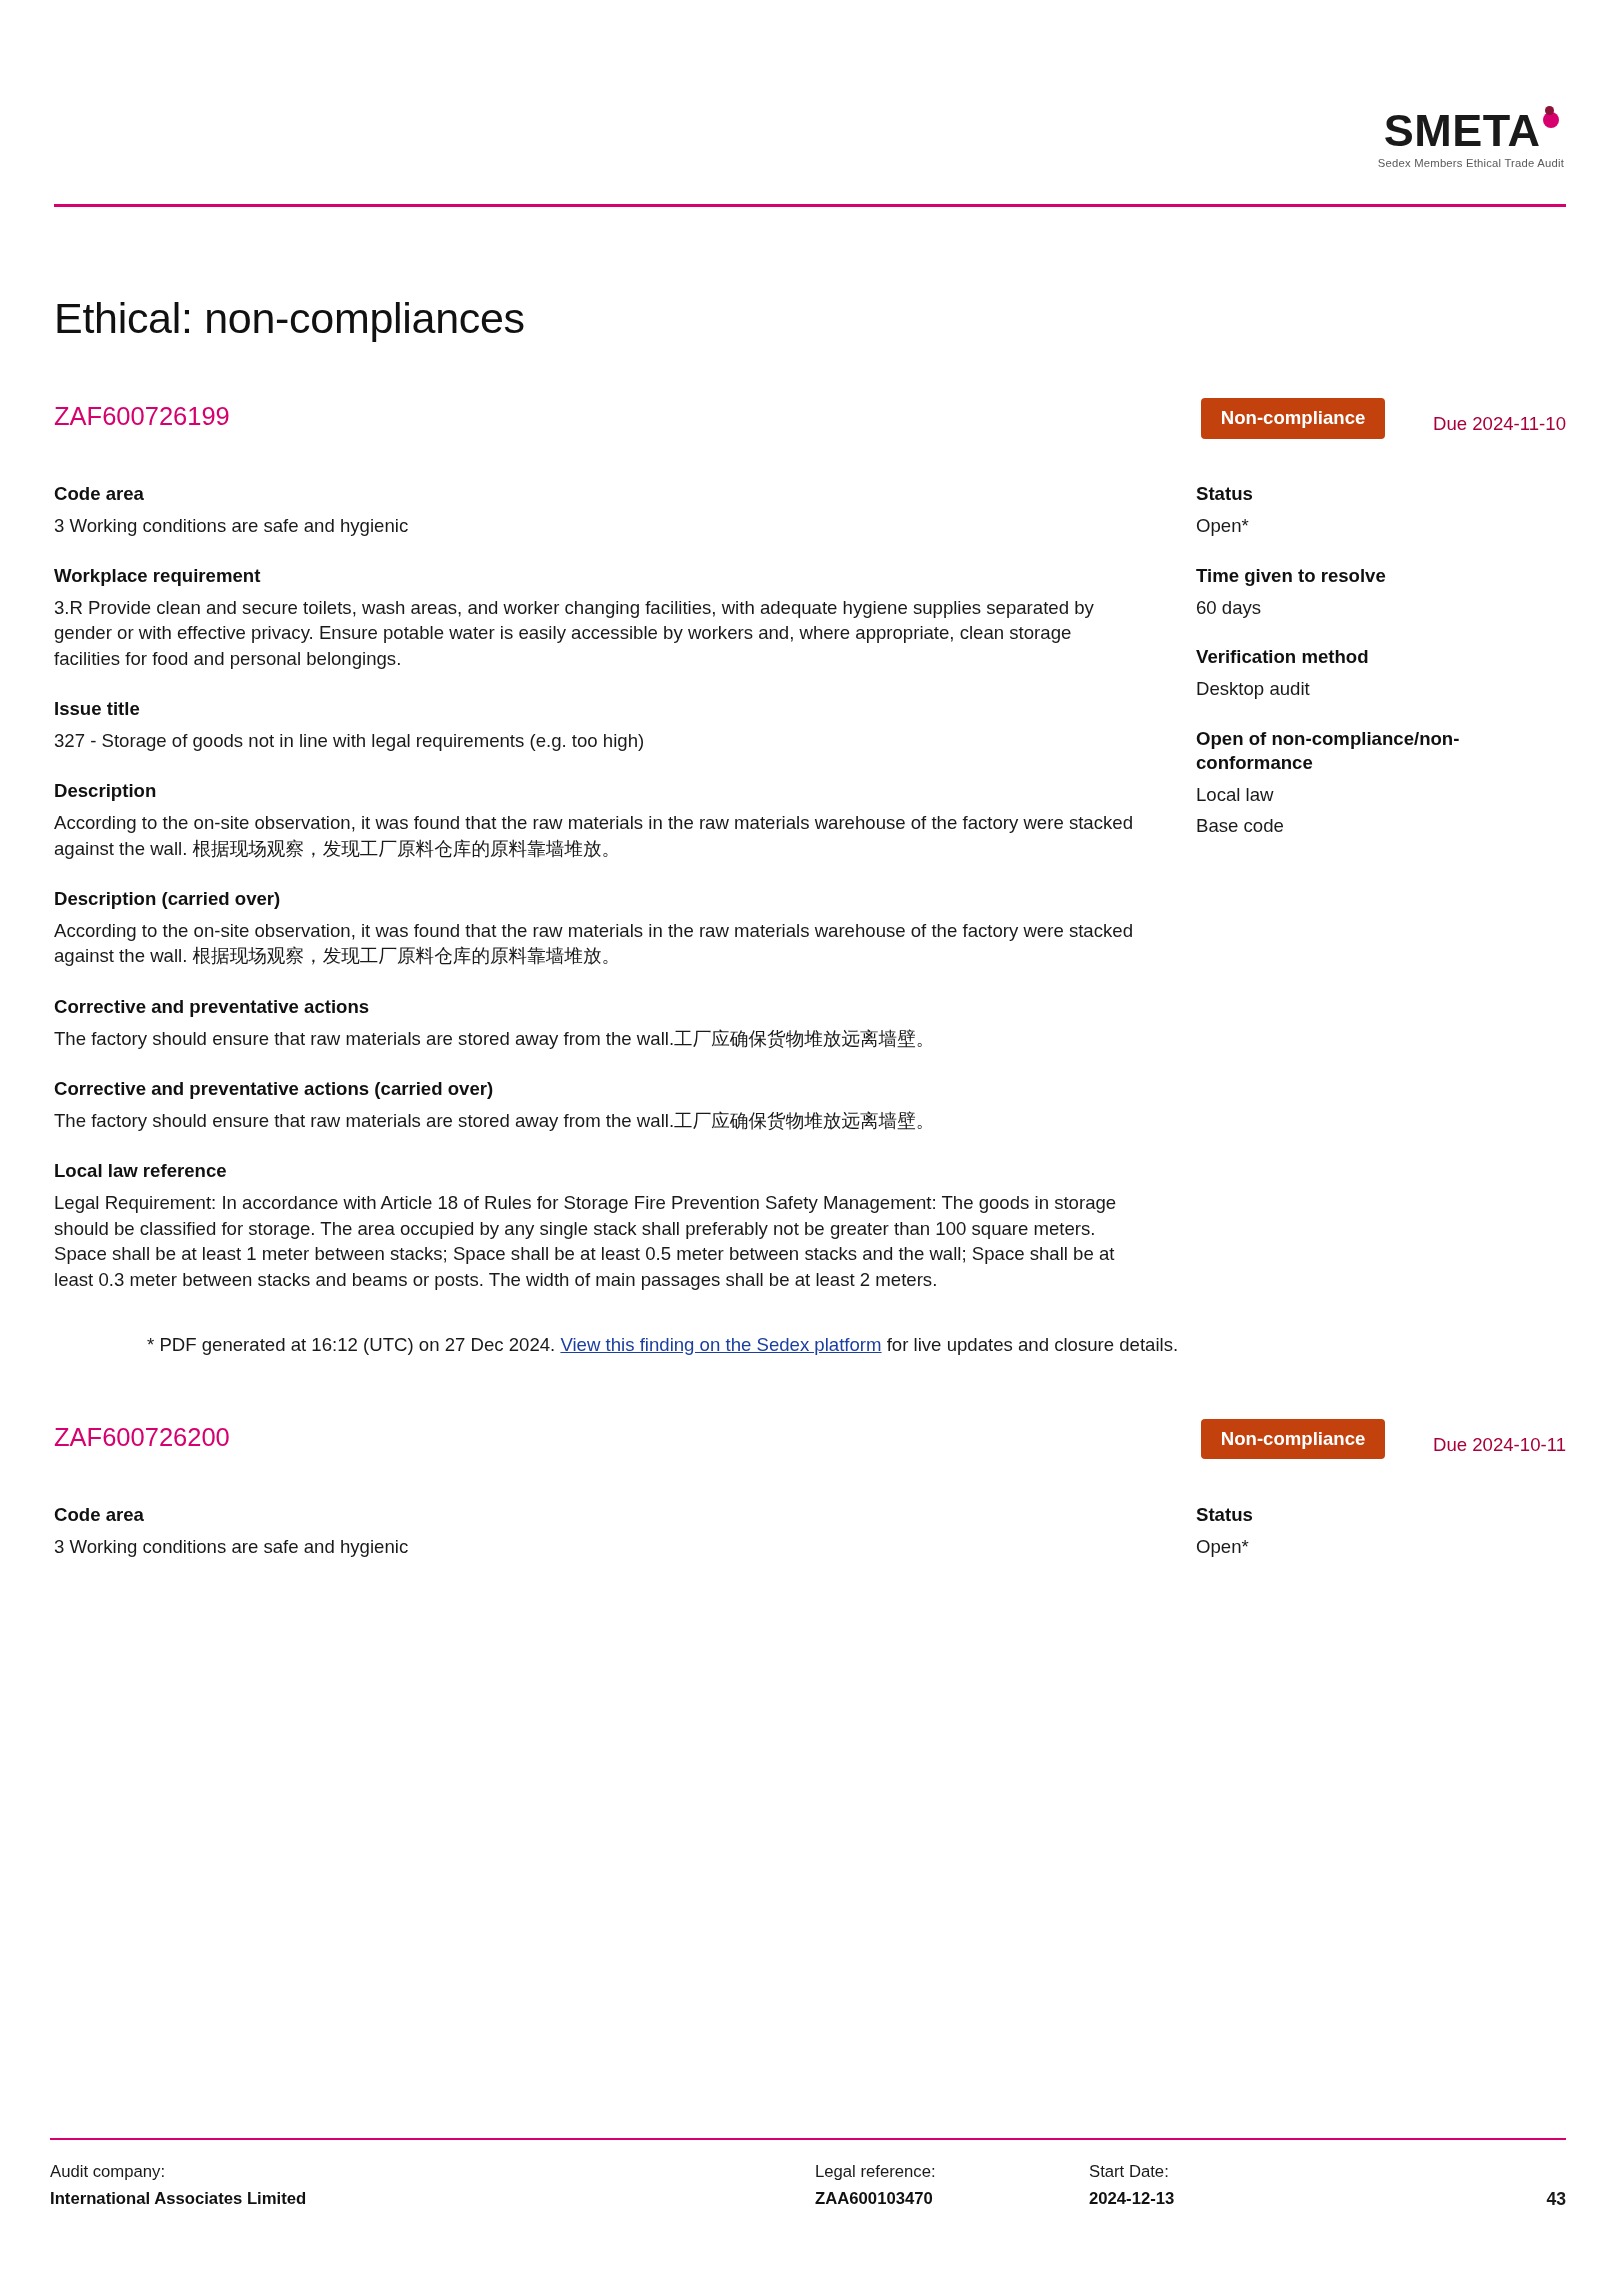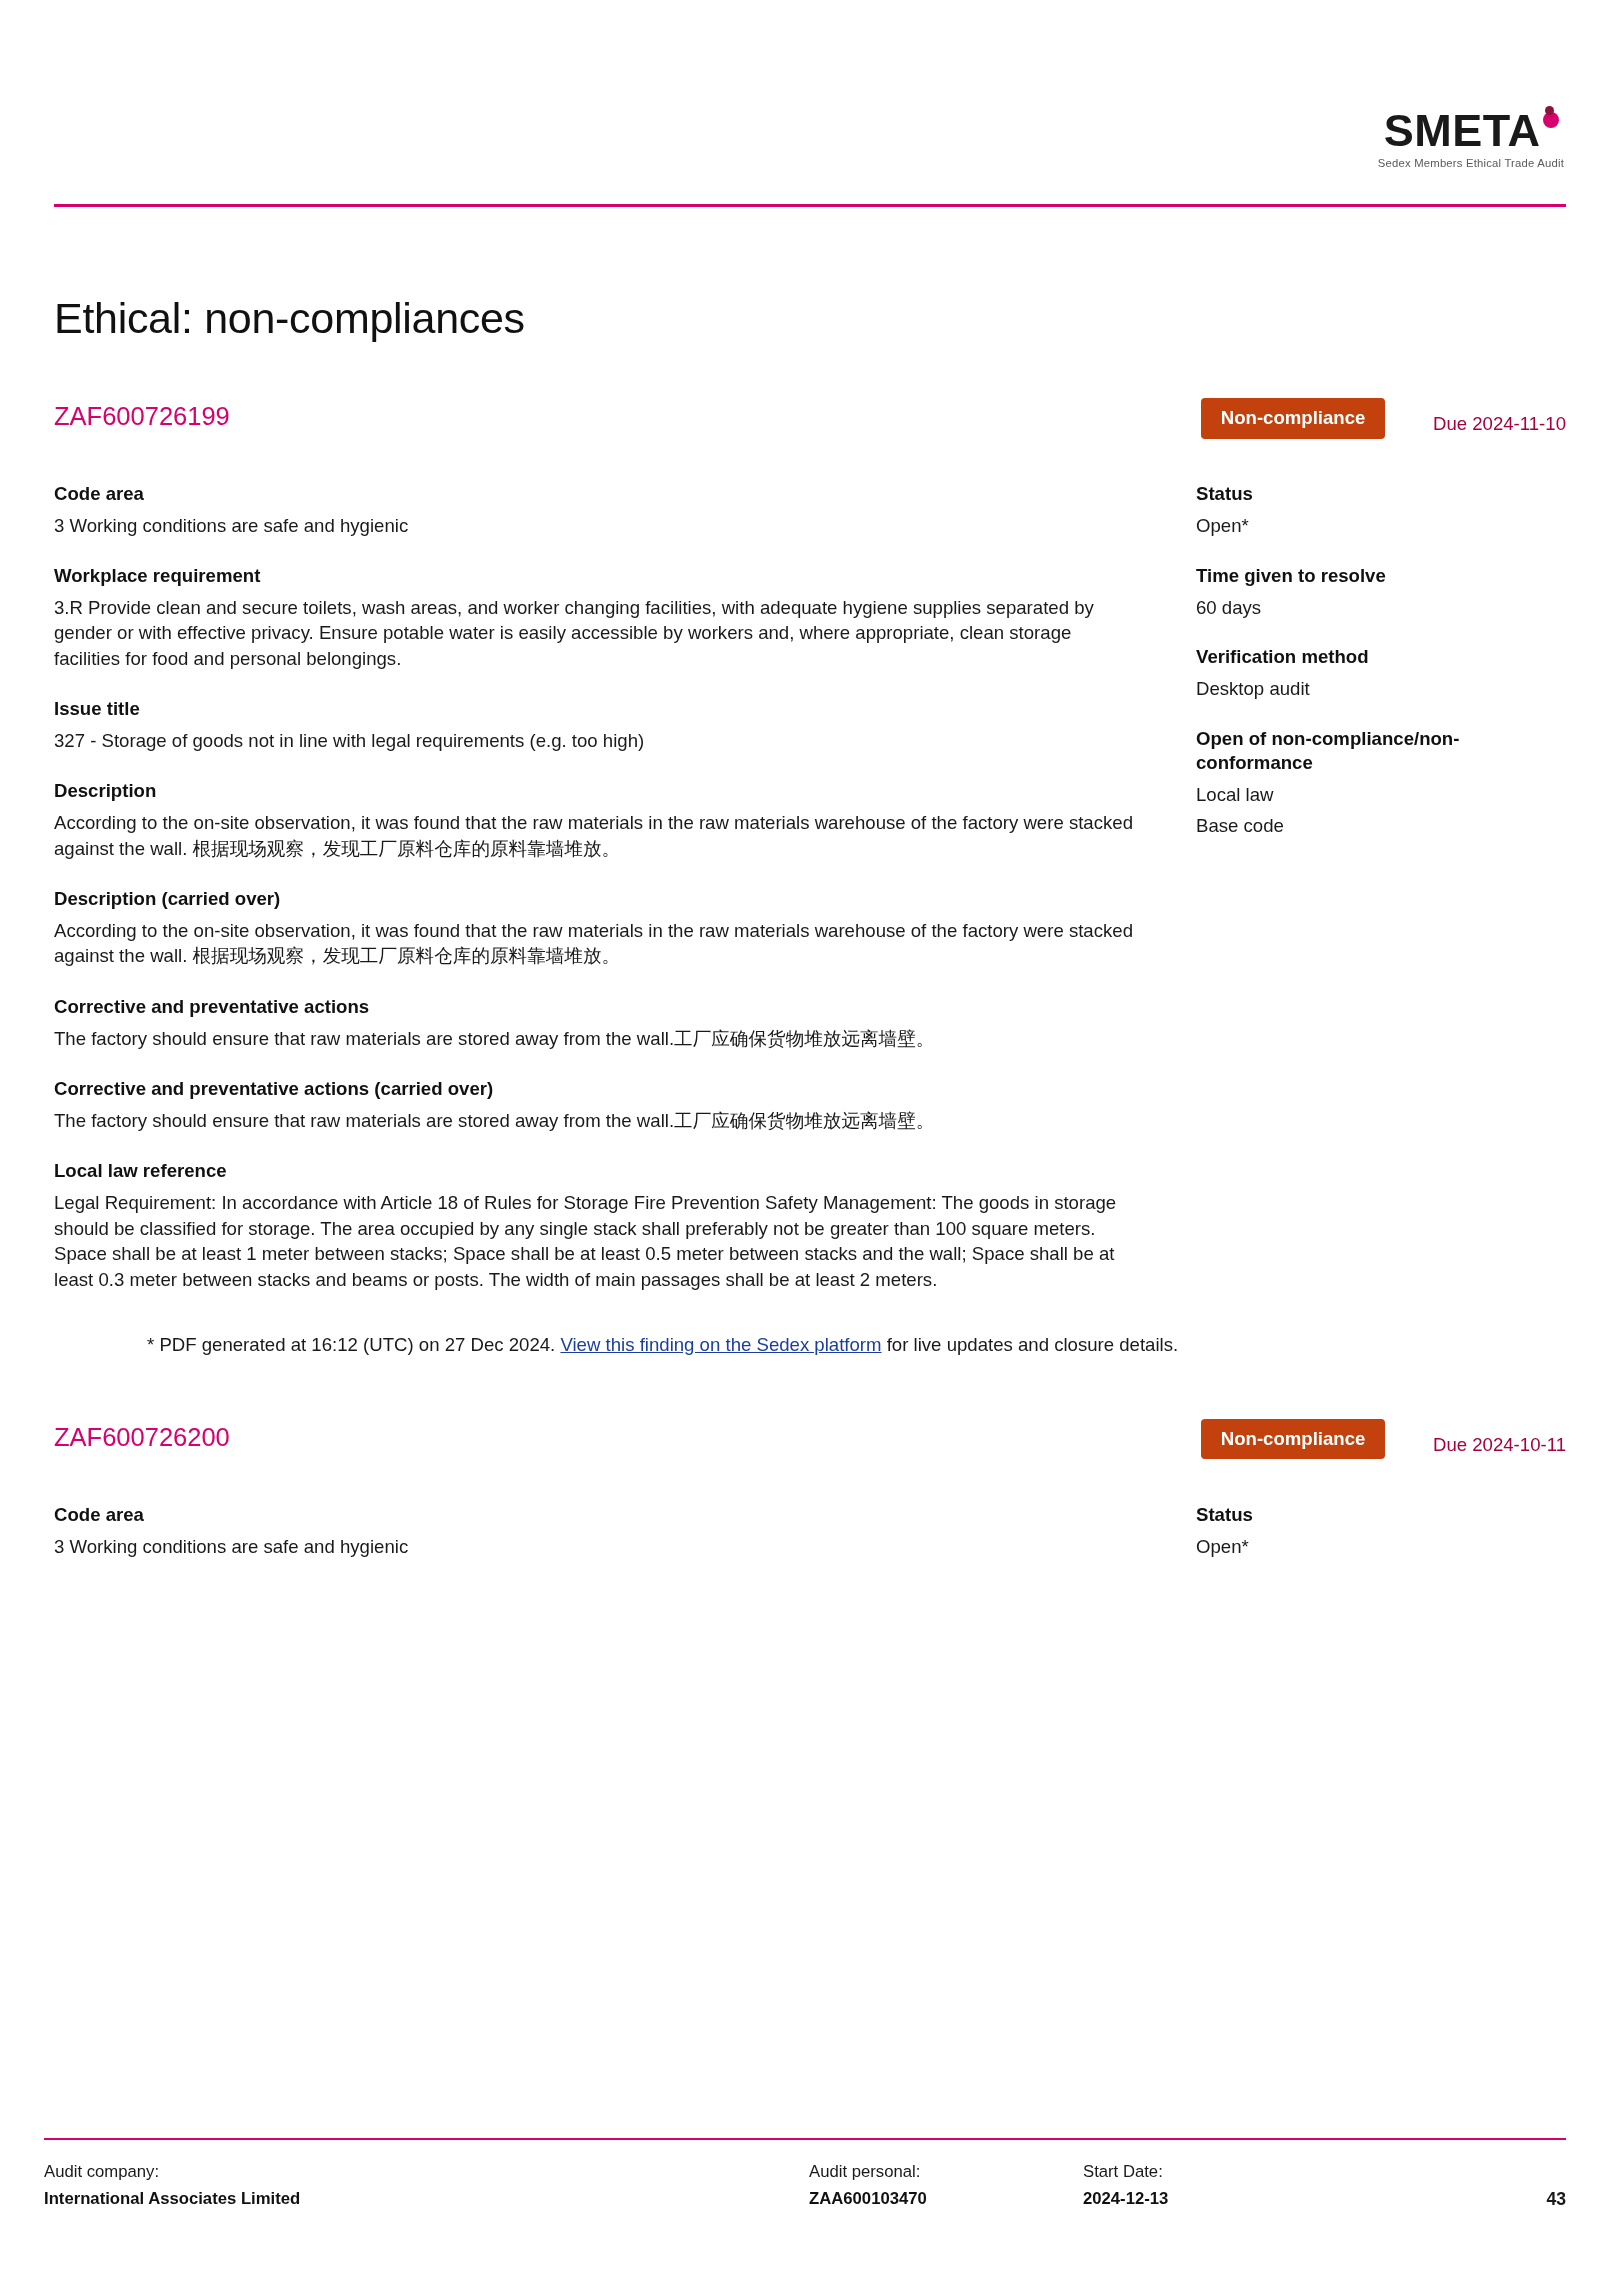--- a/index.html
+++ b/index.html
@@ -168,21 +168,21 @@
     line-height: 1.4;
   }
   .note a {
     color: #1a3fa0;
     text-decoration: underline;
   }
 
   
   .footer {
     position: absolute;
-    left: 44px;
+    left: 50px;
     right: 54px;
     bottom: 76px;
   }
   .footer-rule {
     height: 2.9px;
     background: #d6006e;
     margin-bottom: 21.6px;
   }
   .footer-row {
     position: relative;
@@ -336,21 +336,21 @@
   </div>
 
   <div class="footer">
     <div class="footer-rule"></div>
     <div class="footer-row">
       <div class="f-col f-company">
         <div class="f-label">Audit company:</div>
         <div class="f-value">International Associates Limited</div>
       </div>
       <div class="f-col f-ref">
-        <div class="f-label">Audit personal:</div>
+        <div class="f-label">Legal reference:</div>
         <div class="f-value">ZAA600103470</div>
       </div>
       <div class="f-col f-start">
         <div class="f-label">Start Date:</div>
         <div class="f-value">2024-12-13</div>
       </div>
       <div class="f-page">43</div>
     </div>
   </div>
 

